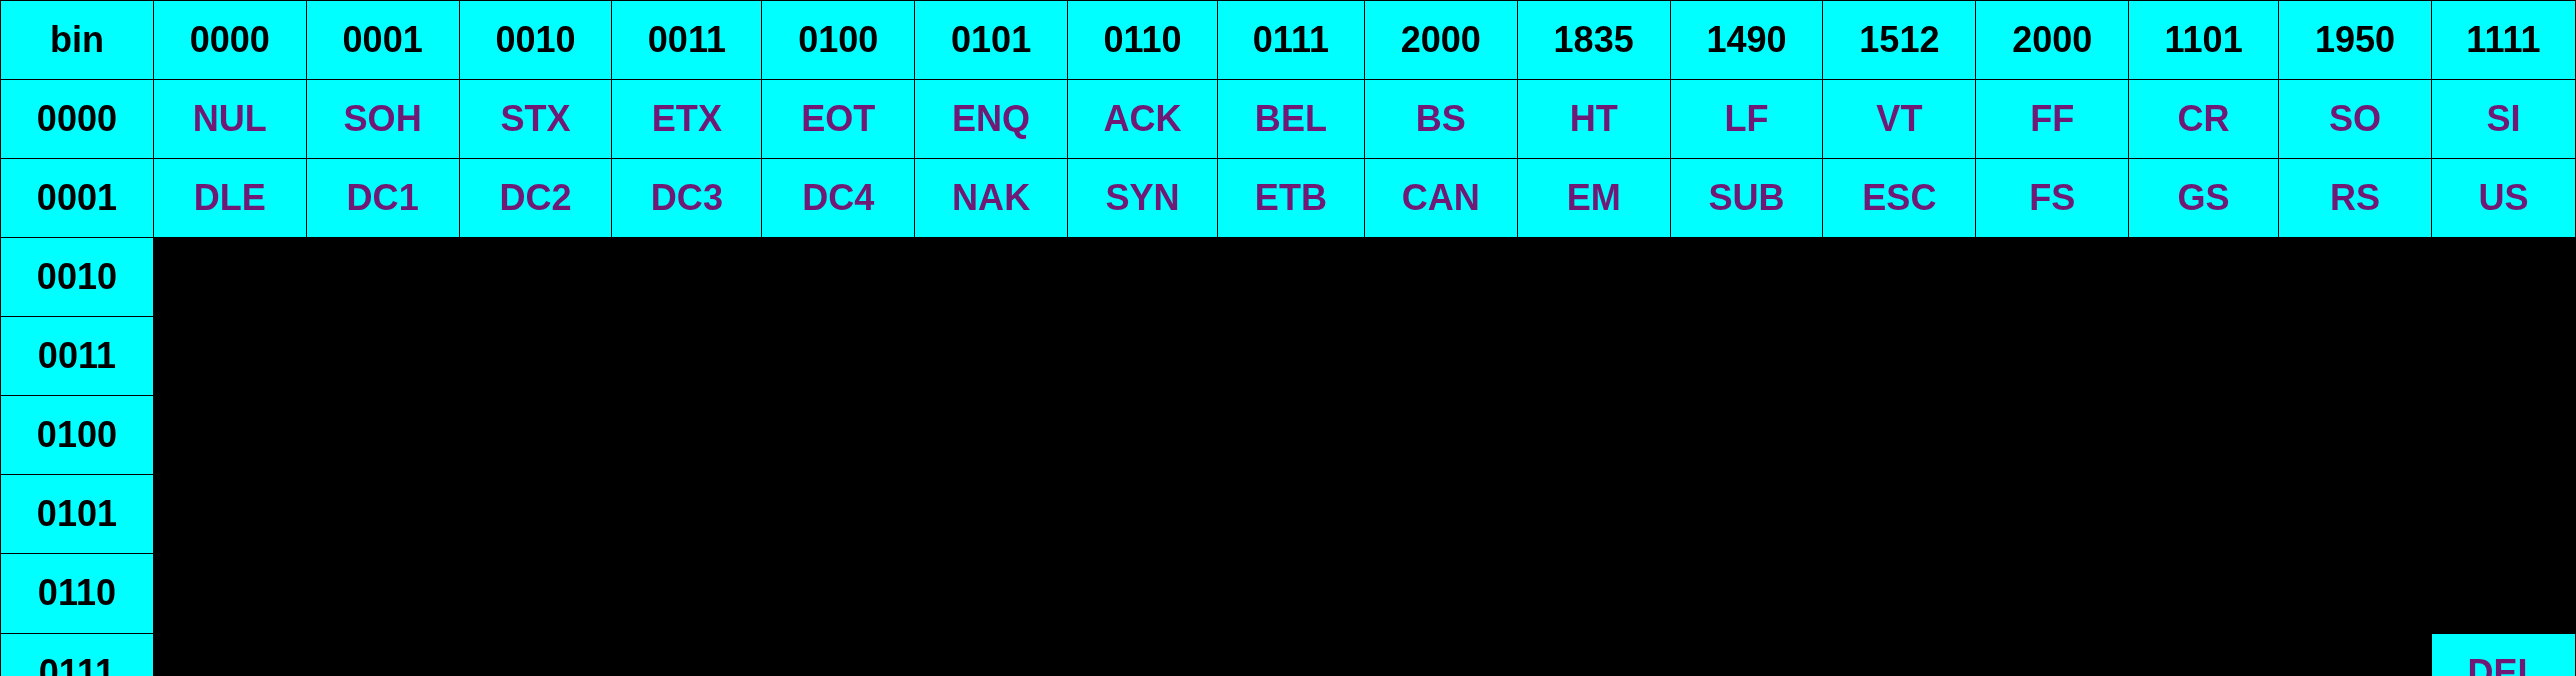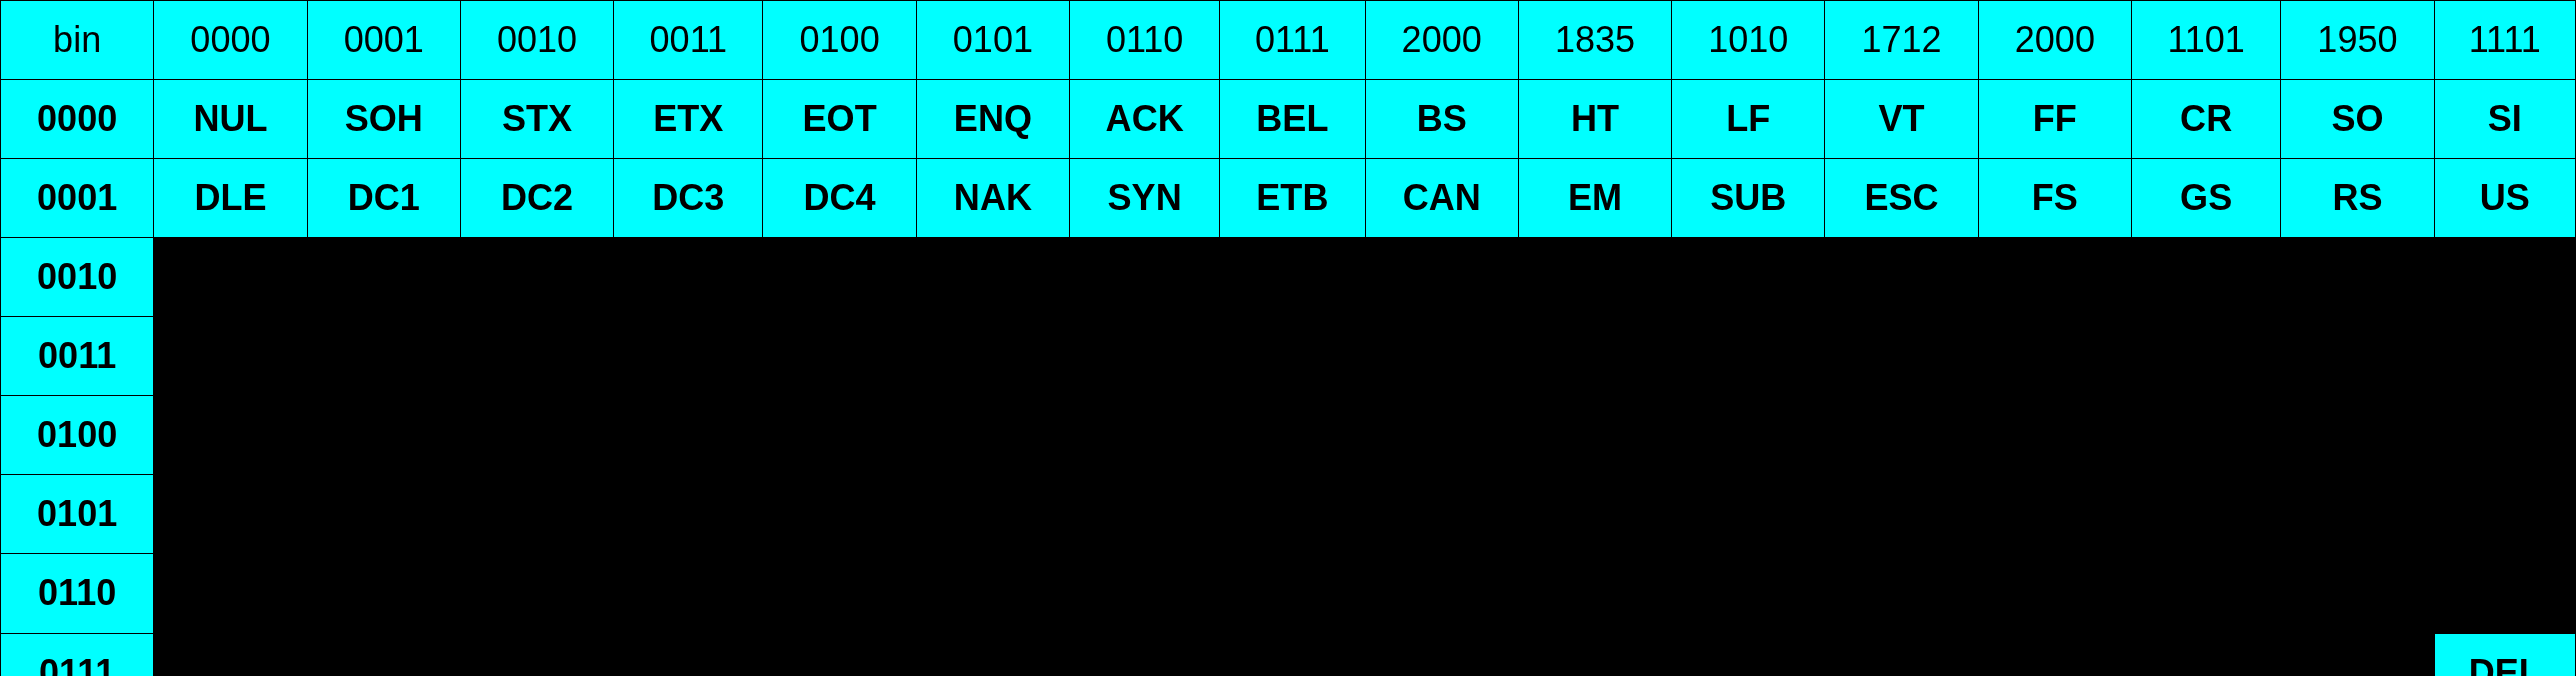--- a/index.html
+++ b/index.html
@@ -26,32 +26,32 @@
       text-align: center;
       font-weight: bold;
       font-size: 1.4vw;
       padding: 0.5em 0.3em;
       min-width: 42px;
     }
 
     .header-row td {
       background-color: #00ffff;
       color: #000;
-      font-weight: 400;
+      font-weight: 700;
     }
 
     .row-header {
       background-color: #00ffff;
       color: #000;
       font-weight: 900;
     }
 
     .cyan-cell {
       background-color: #00ffff;
-      color: #000000;
+      color: #701a75;
     }
 
     .black-cell {
       background-color: #000;
       color: #000;
     }
   </style>
 </head>
 <body>
 
@@ -63,22 +63,22 @@
         <td>0000</td>
         <td>0001</td>
         <td>0010</td>
         <td>0011</td>
         <td>0100</td>
         <td>0101</td>
         <td>0110</td>
         <td>0111</td>
         <td>2000</td>
         <td>1835</td>
-        <td>1010</td>
-        <td>1712</td>
+        <td>1490</td>
+        <td>1512</td>
         <td>2000</td>
         <td>1101</td>
         <td>1950</td>
         <td>1111</td>
       </tr>
   </thead>
   <tbody id="table-body">
 
   <tr>
         <td class="row-header">0000</td>

